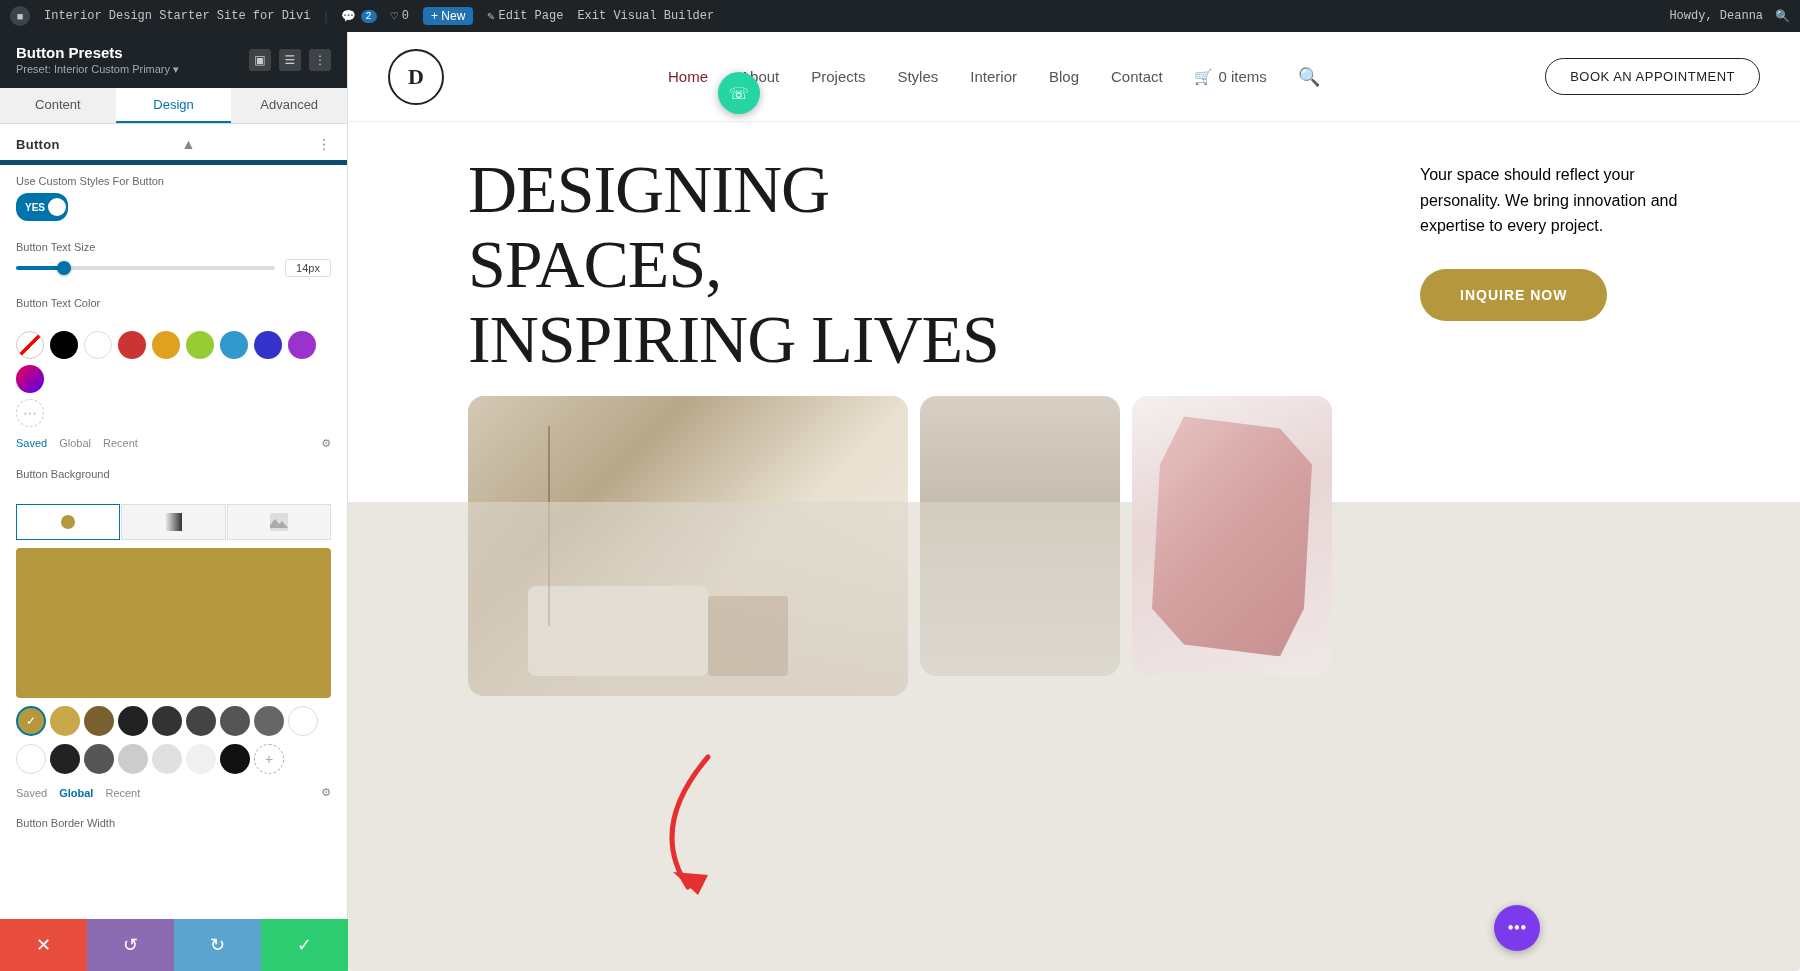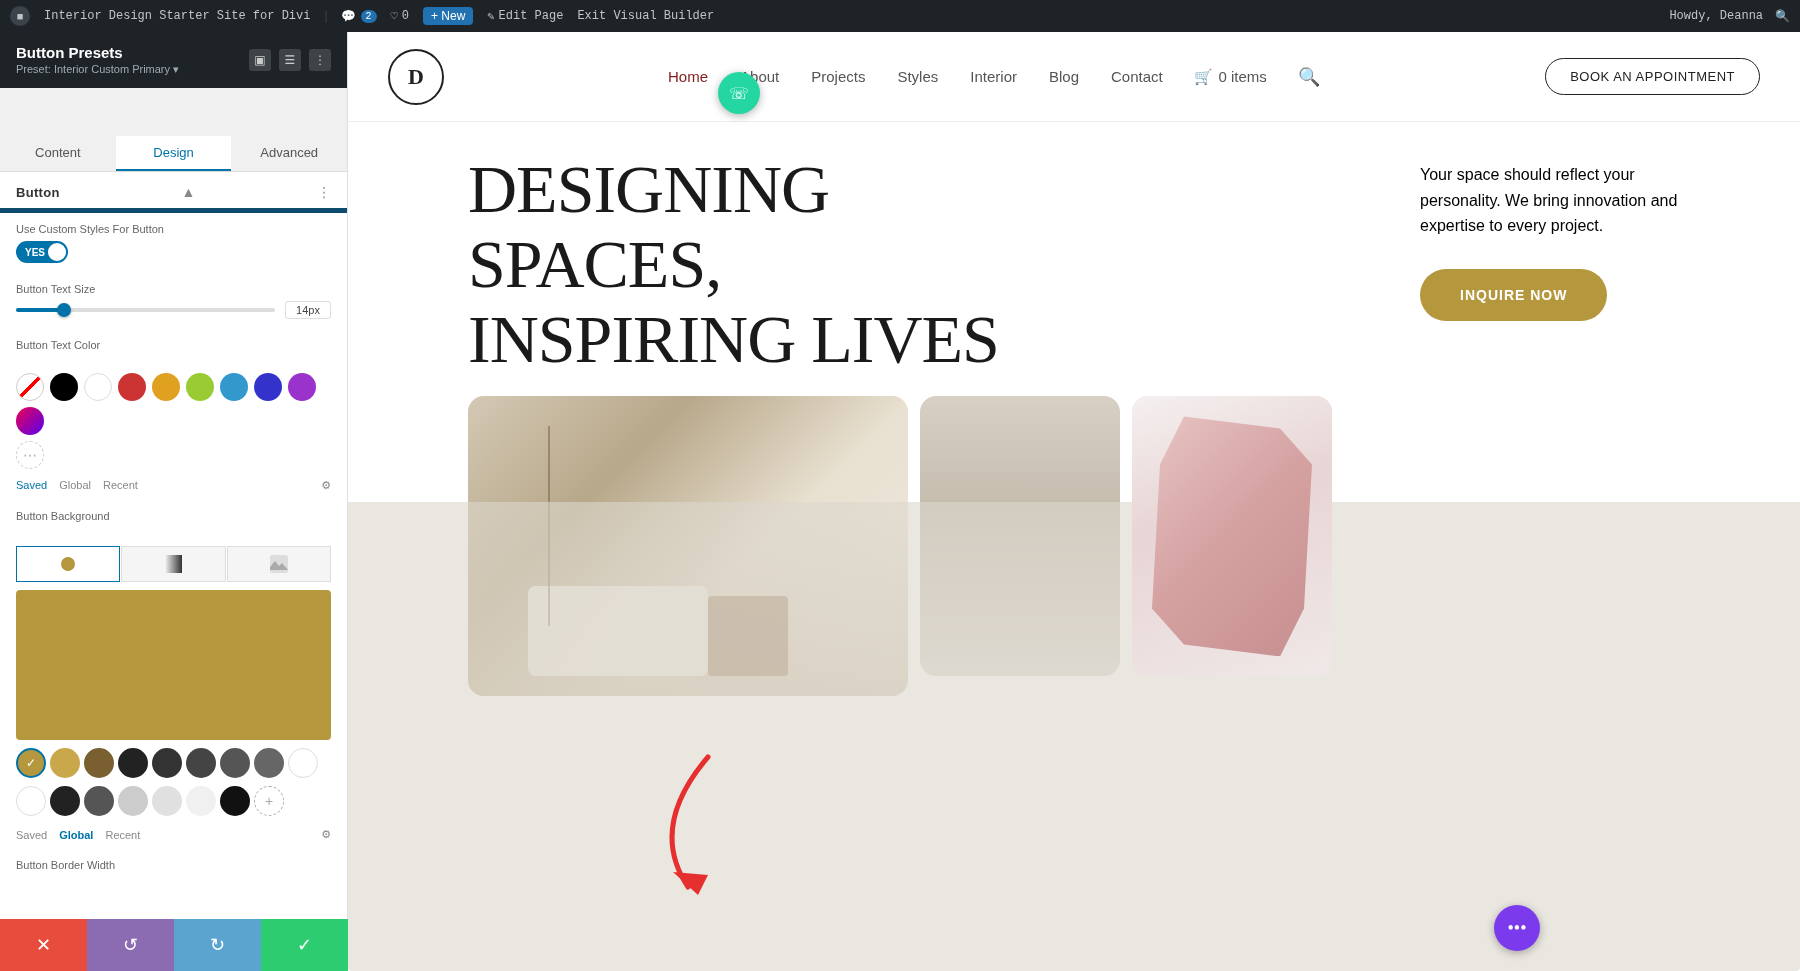--- a/index.html
+++ b/index.html
@@ -78,21 +78,20 @@
     
     .panel-tabs {
       display: flex;
       background: #f0f0f0;
       border-bottom: 1px solid #ddd;
     }
     .panel-tab {
       flex: 1; text-align: center; padding: 9px 0;
       font-size: 13px; color: #555; cursor: pointer;
       border-bottom: 2px solid transparent;
-      margin-top: 48px;
     }
     .panel-tab.active {
       background: #fff; color: #0073aa;
       border-bottom: 2px solid #0073aa;
     }
 
     
     .panel-body {
       flex: 1;
       overflow-y: auto;
@@ -111,21 +110,21 @@
     .section-toggle { color: #888; cursor: pointer; font-size: 14px; }
 
     .panel-row { padding: 10px 16px; }
     .panel-label { font-size: 11px; color: #666; margin-bottom: 6px; }
 
     
     .toggle-row { display: flex; align-items: center; gap: 8px; }
     .toggle-pill {
       display: flex; align-items: center;
       background: #0073aa; border-radius: 12px;
-      padding: 2px; cursor: pointer; width: 52px; height: 22px; position: relative;
+      padding: 2px; cursor: pointer; width: 52px; height: 28px; position: relative;
     }
     .toggle-yes {
       font-size: 10px; font-weight: 700; color: #fff;
       padding: 0 4px; position: absolute; left: 5px;
     }
     .toggle-knob {
       width: 18px; height: 18px; background: #fff; border-radius: 50%;
       position: absolute; right: 2px;
     }
 

